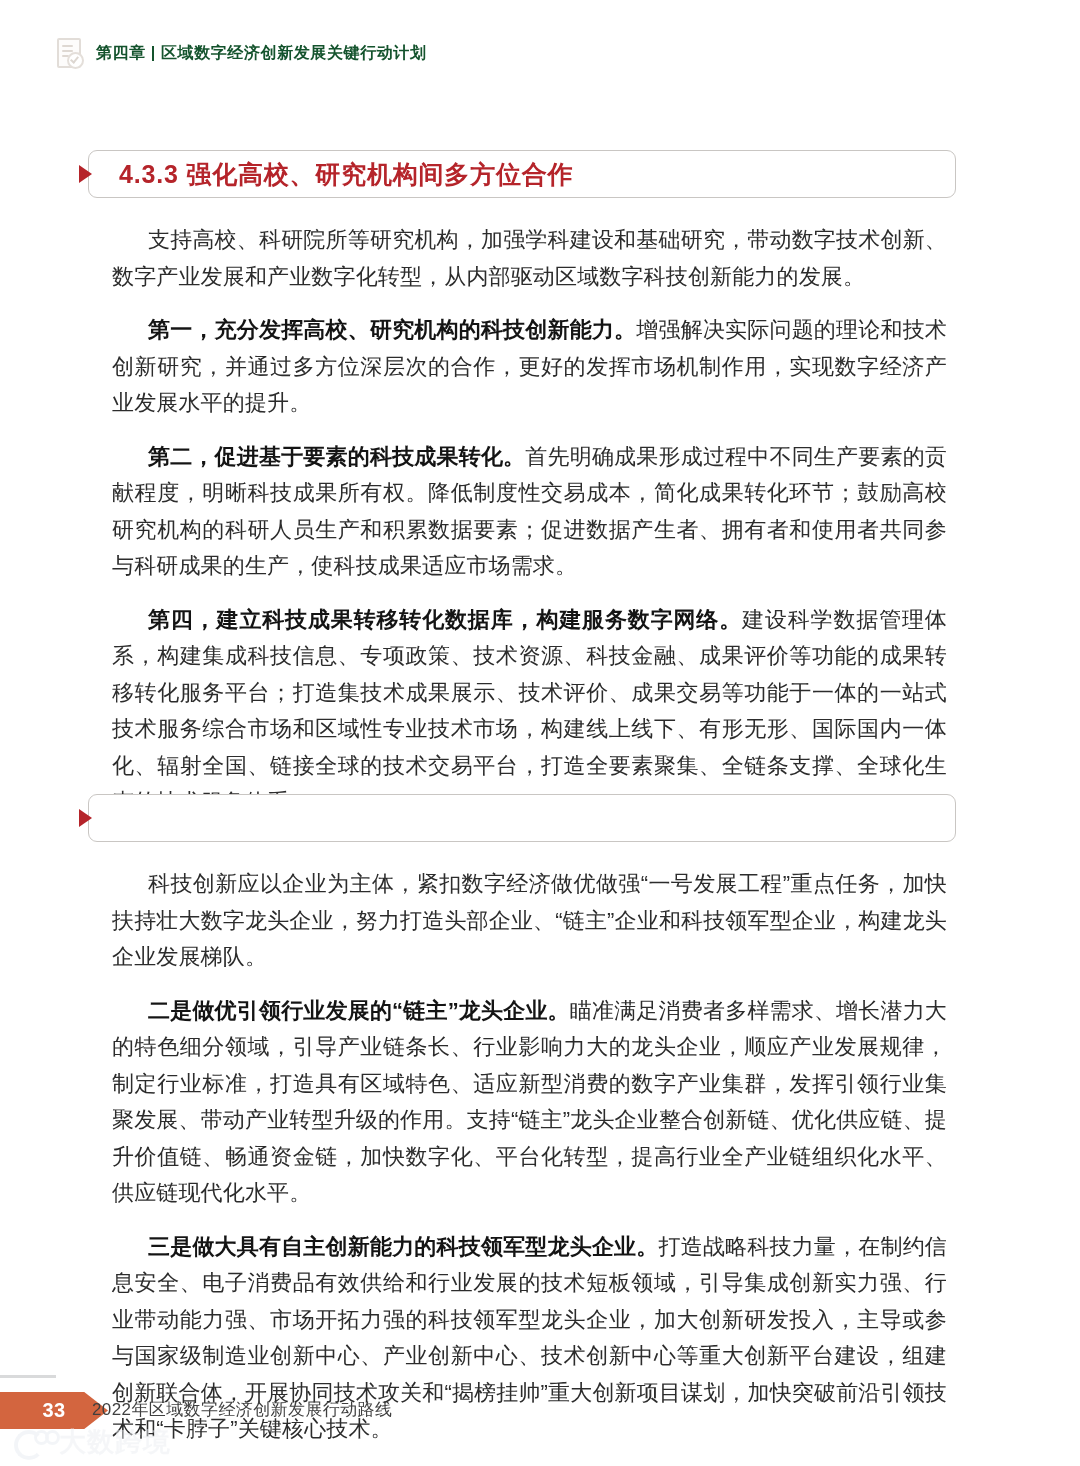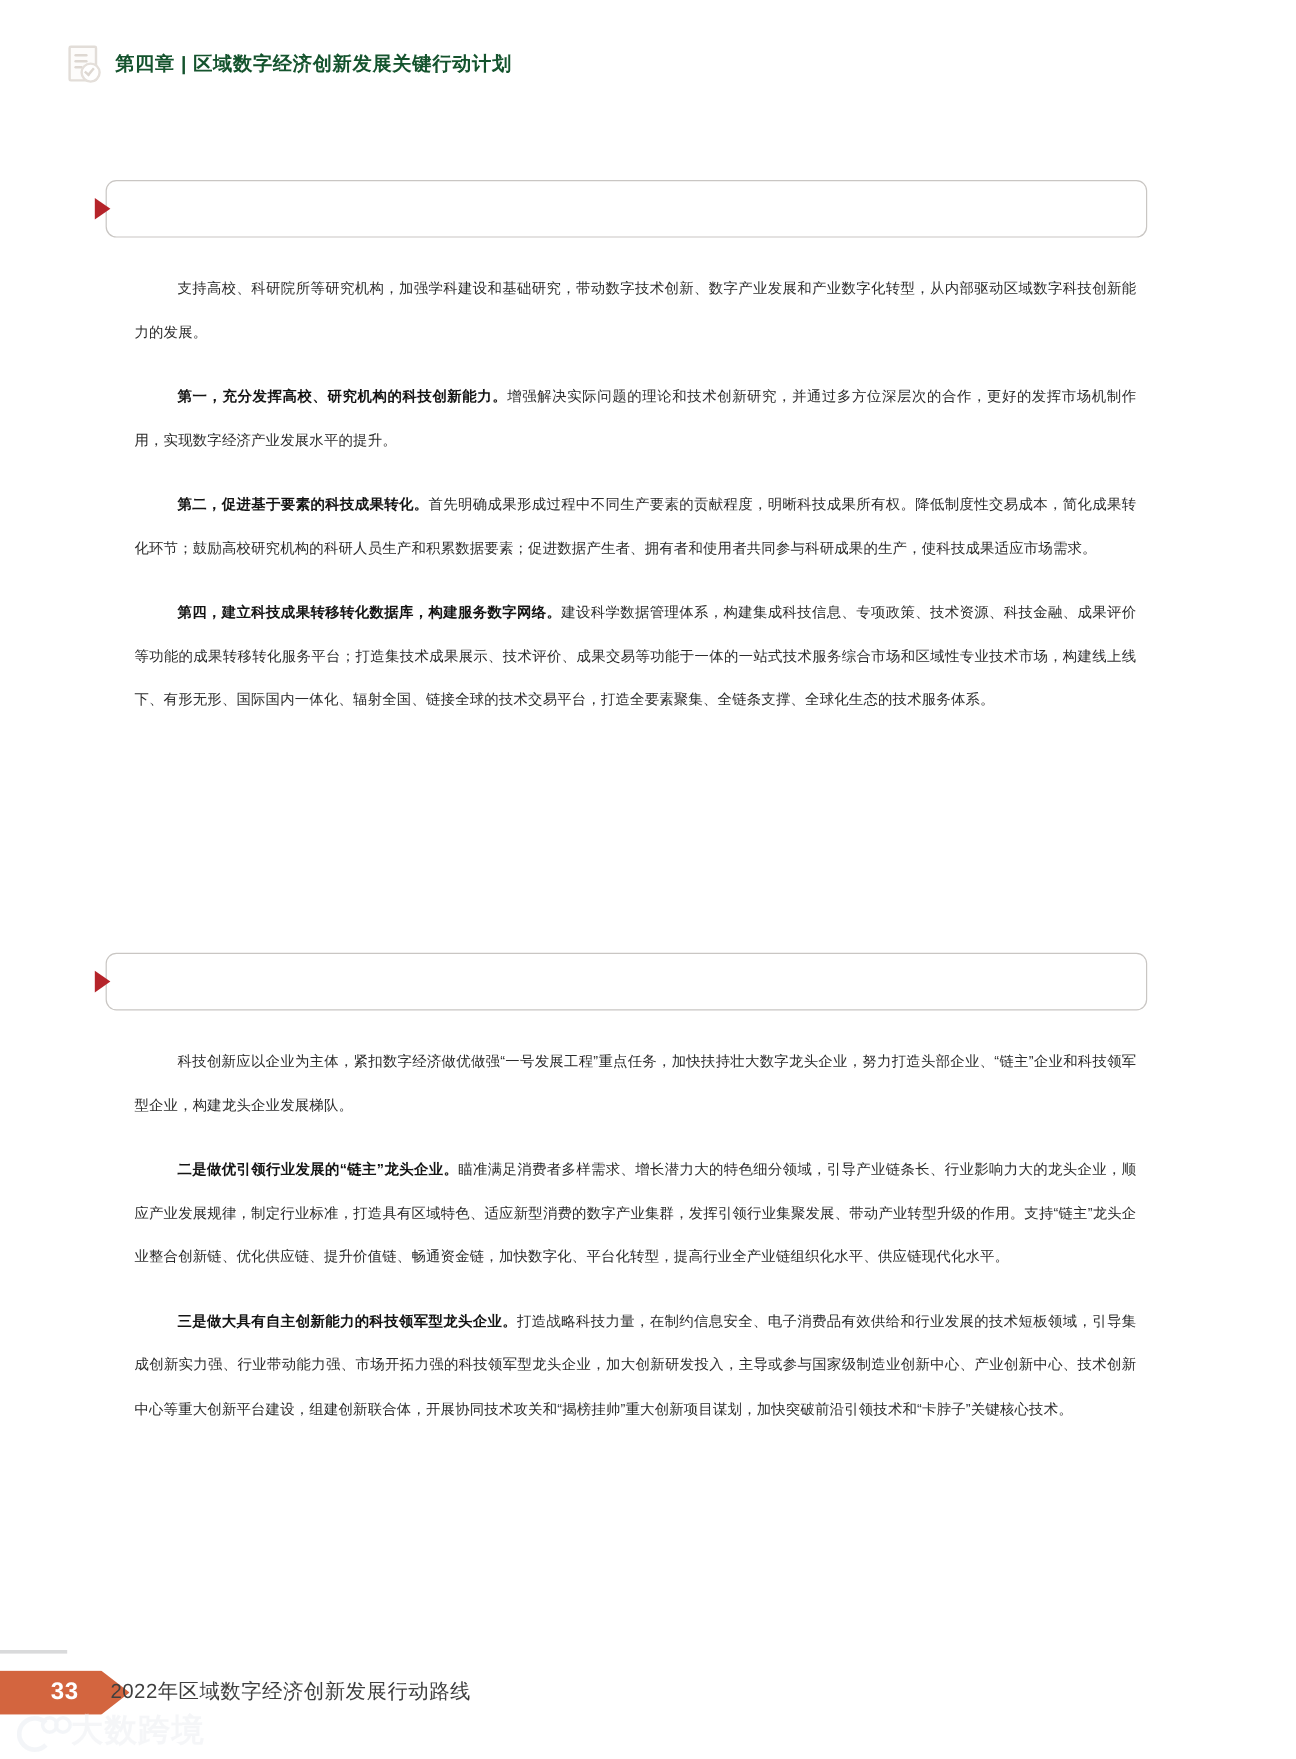--- a/index.html
+++ b/index.html
@@ -117,21 +117,21 @@
   .body-block {
     position: absolute;
     left: 112px;
     width: 847px;
   }
   #body-1 { top: 222px; }
   #body-2 { top: 866px; }
 
   p.para {
     margin: 0 12px 17px 0;
-    font-size: 12px;
+    font-size: 22px;
     line-height: 36.5px;
     color: #2c2c2c;
     text-indent: 36px;
     text-align: justify;
     text-justify: inter-ideograph;
     letter-spacing: 0.15px;
   }
   p.para:last-child { margin-bottom: 0; }
   p.para .lead {
     font-weight: 700;
@@ -237,20 +237,21 @@
     <div class="ln ln1"></div>
     <div class="ln ln2"></div>
     <div class="ln ln3"></div>
     <div class="badge"></div>
   </div>
   <div class="header-text">第四章 | 区域数字经济创新发展关键行动计划</div>
 </div>
 
 <div class="section-head" id="section-head-1">
   <span class="marker"></span>
+  <span class="head-text">4.3.3 强化高校、研究机构间多方位合作</span>
 </div>
 
 <div class="body-block" id="body-1">
   <p class="para"><span class="lead"></span><span>支持高校、科研院所等研究机构，加强学科建设和基础研究，带动数字技术创新、数字产业发展和产业数字化转型，从内部驱动区域数字科技创新能力的发展。</span></p>
   <p class="para"><span class="lead">第一，充分发挥高校、研究机构的科技创新能力。</span><span>增强解决实际问题的理论和技术创新研究，并通过多方位深层次的合作，更好的发挥市场机制作用，实现数字经济产业发展水平的提升。</span></p>
   <p class="para"><span class="lead">第二，促进基于要素的科技成果转化。</span><span>首先明确成果形成过程中不同生产要素的贡献程度，明晰科技成果所有权。降低制度性交易成本，简化成果转化环节；鼓励高校研究机构的科研人员生产和积累数据要素；促进数据产生者、拥有者和使用者共同参与科研成果的生产，使科技成果适应市场需求。</span></p>
   <p class="para"><span class="lead">第四，建立科技成果转移转化数据库，构建服务数字网络。</span><span>建设科学数据管理体系，构建集成科技信息、专项政策、技术资源、科技金融、成果评价等功能的成果转移转化服务平台；打造集技术成果展示、技术评价、成果交易等功能于一体的一站式技术服务综合市场和区域性专业技术市场，构建线上线下、有形无形、国际国内一体化、辐射全国、链接全球的技术交易平台，打造全要素聚集、全链条支撑、全球化生态的技术服务体系。</span></p>
 </div>
 
 <div class="section-head" id="section-head-2">

